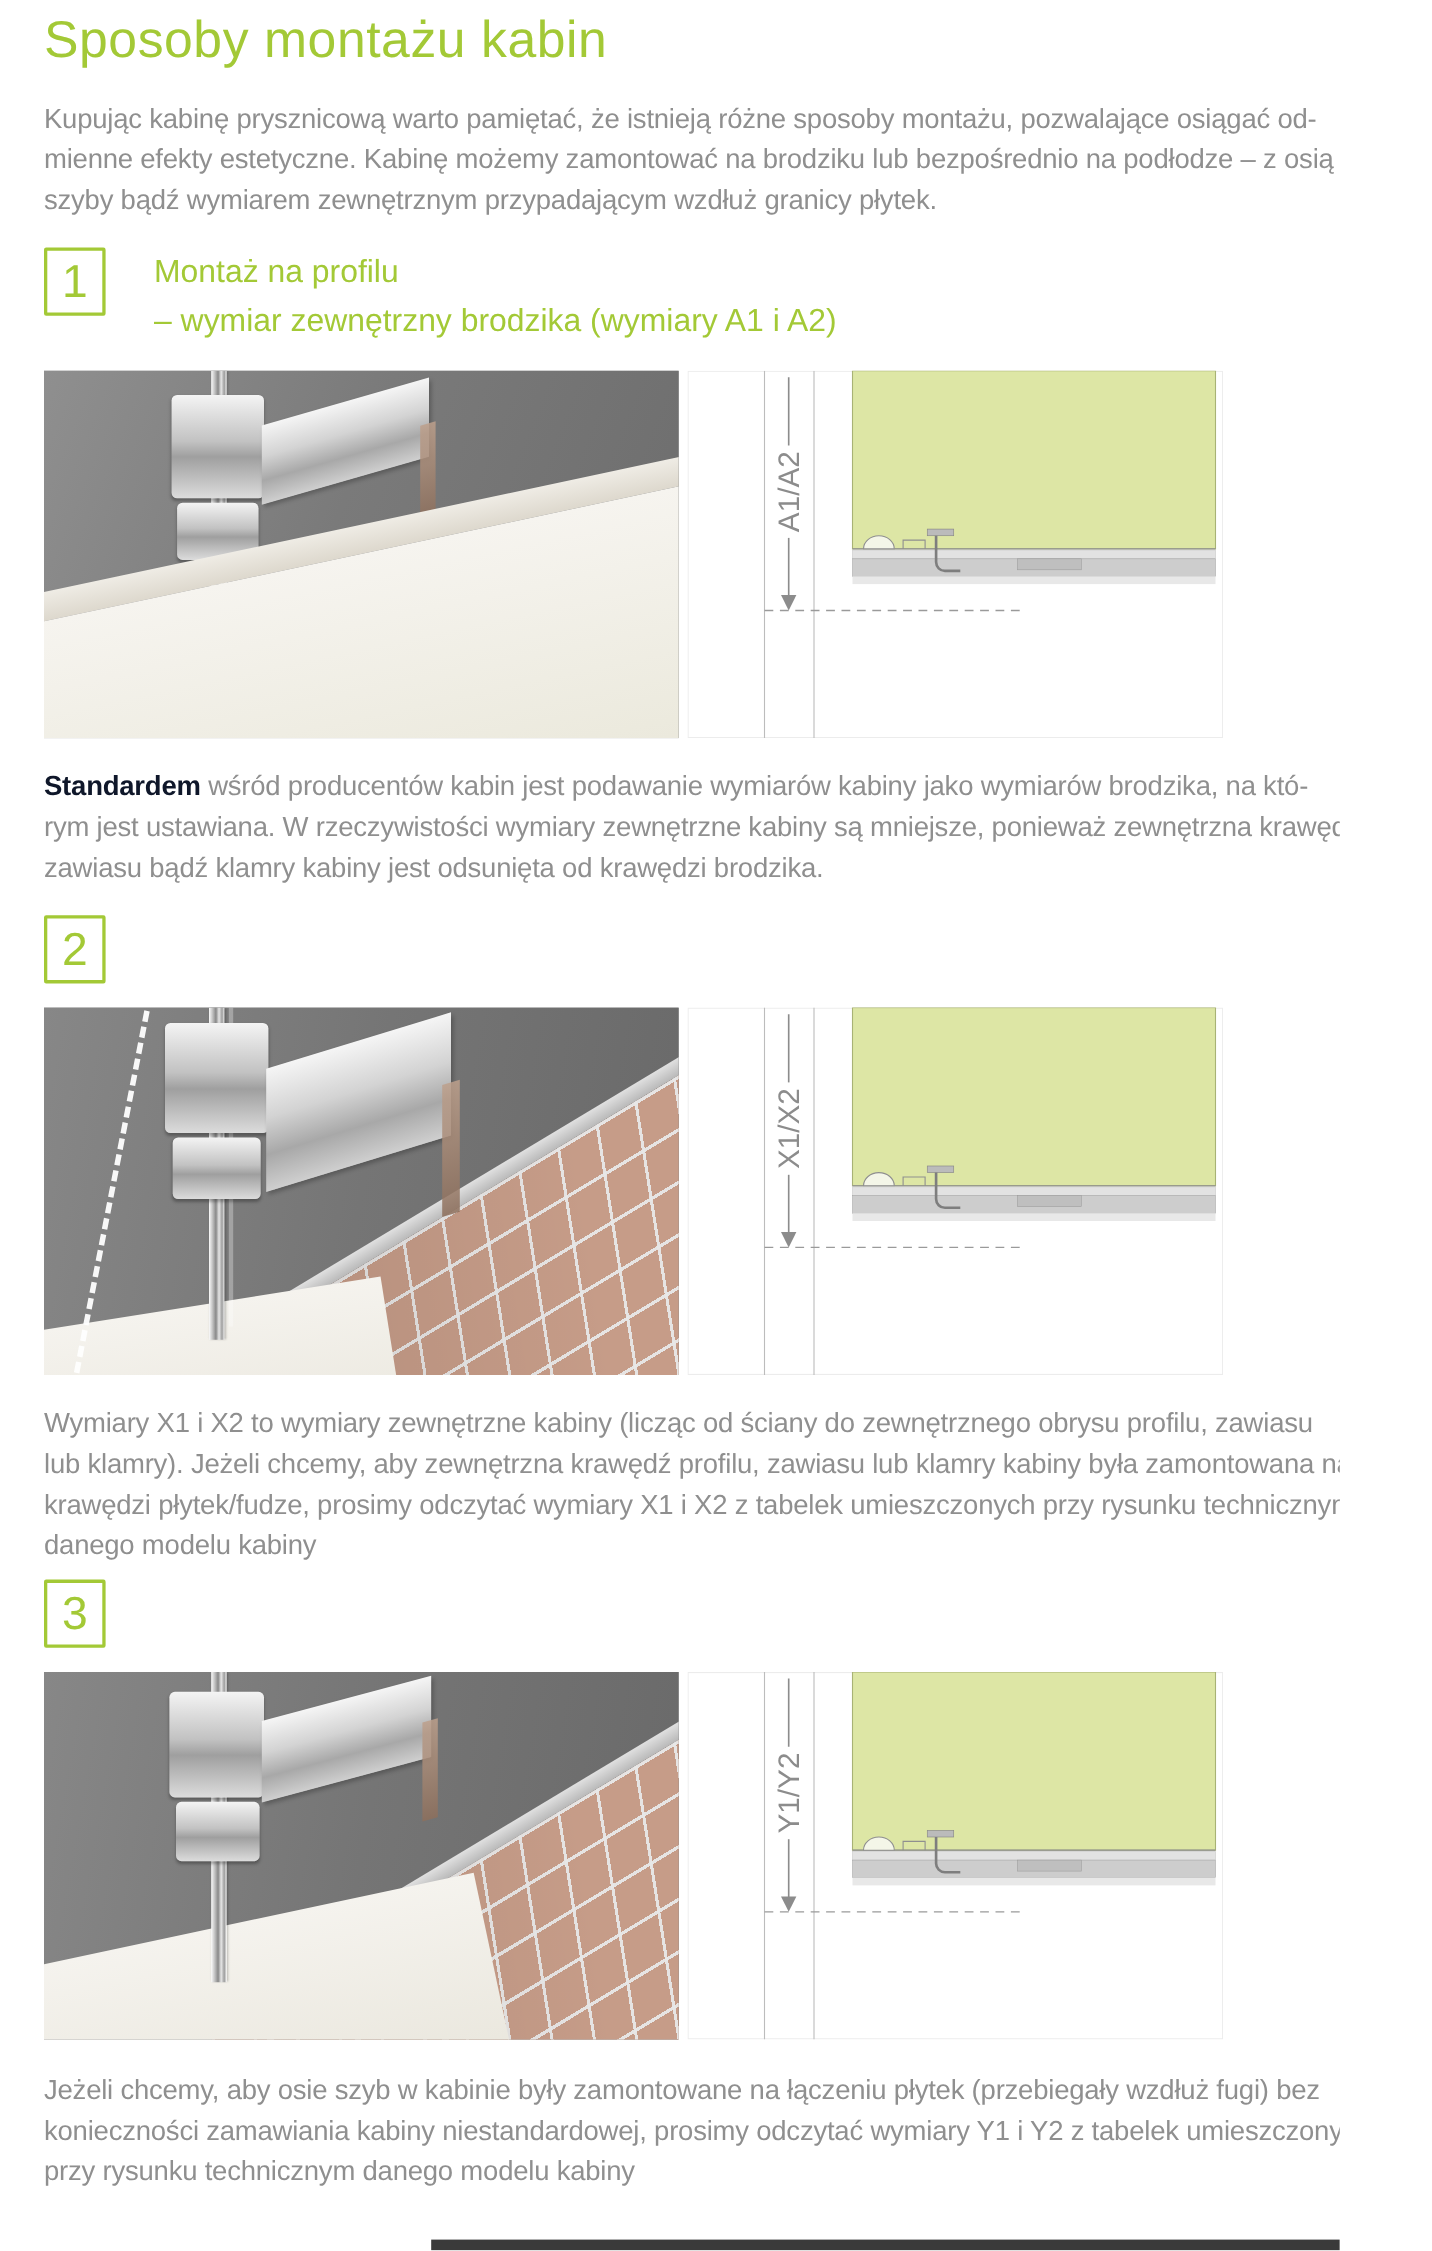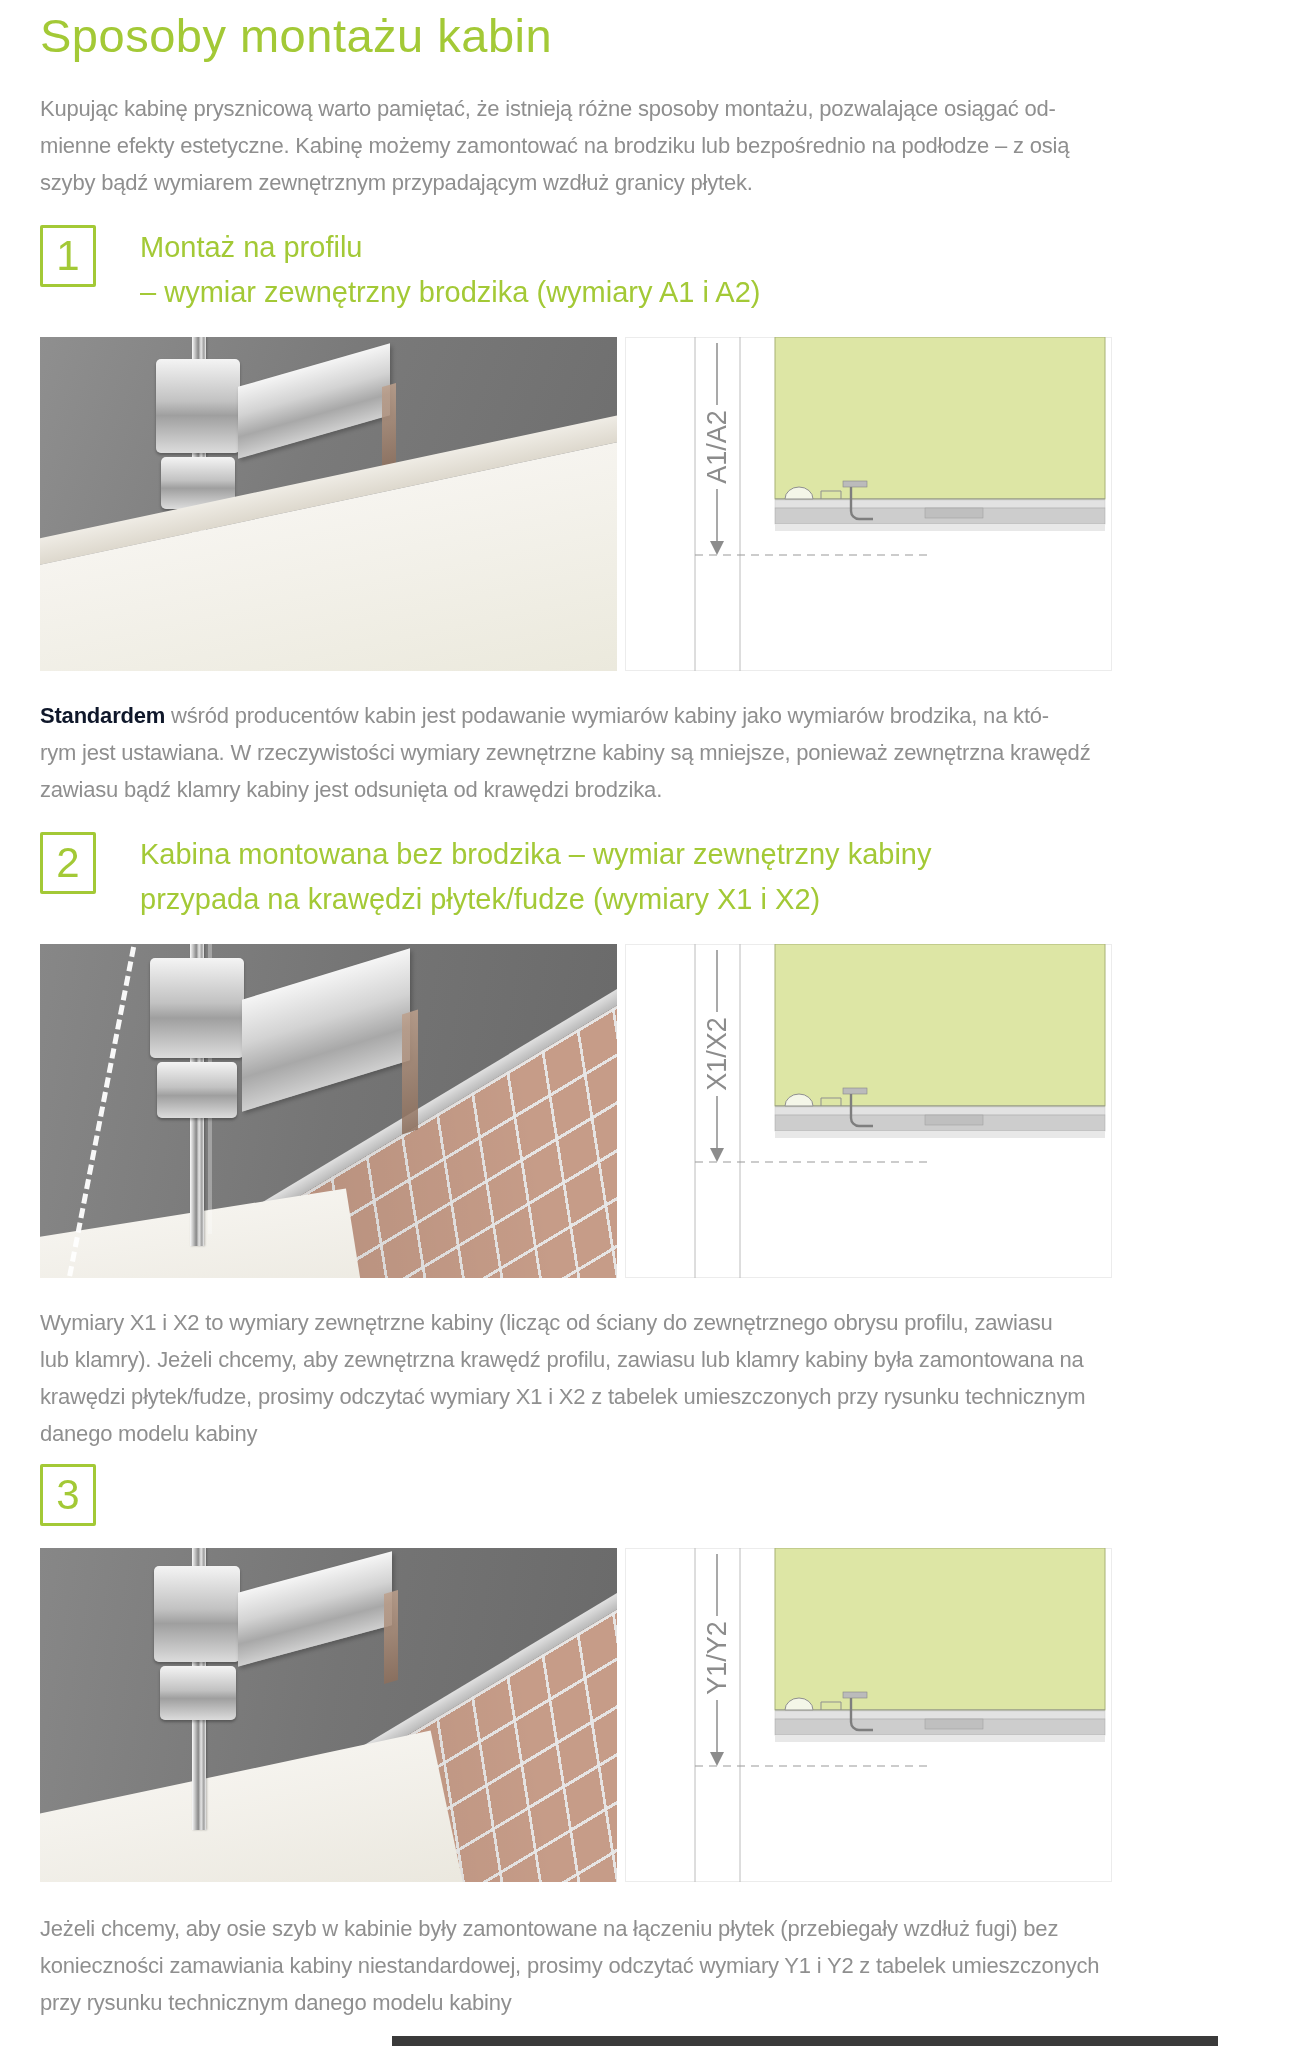--- a/index.html
+++ b/index.html
@@ -7,21 +7,21 @@
     position:relative; width:1218px; height:2046px; overflow:hidden;
     background:#ffffff; box-sizing:border-box; padding:8px 40px 0 40px;
     font-family:"Liberation Sans", sans-serif;
   }
   .title{
     margin:0; font-size:47px; line-height:56px; font-weight:400;
     color:#a3c936; letter-spacing:0.5px;
   }
   .para{
     margin:0; margin-top:26px; width:1240px;
-    font-size:22px; line-height:37px; color:#8f8f8f;
+    font-size:25px; line-height:37px; color:#8f8f8f;
     white-space:pre-line; letter-spacing:-0.2px;
   }
   .para b{color:#0f172a; font-weight:700;}
   .section-header{display:flex; align-items:flex-start; margin-top:24px;}
   .section-header.tight{margin-top:12px;}
   .num-box{
     width:56px; height:62px; border:3px solid #a3c936; border-radius:2px;
     display:flex; align-items:center; justify-content:center; flex:none;
     color:#a3c936; font-size:42px; line-height:1; box-sizing:border-box; background:#fff;
   }
@@ -131,22 +131,20 @@
   </div>
 
   <p class="para"><b>Standardem</b><span> wśród producentów kabin jest podawanie wymiarów kabiny jako wymiarów brodzika, na któ-
 rym jest ustawiana. W rzeczywistości wymiary zewnętrzne kabiny są mniejsze, ponieważ zewnętrzna krawędź
 zawiasu bądź klamry kabiny jest odsunięta od krawędzi brodzika.</span></p>
 
   <div class="section-header">
     <div class="num-box">
       <span>2</span>
     </div>
-    <h2 class="heading">Kabina montowana bez brodzika – wymiar zewnętrzny kabiny
-przypada na krawędzi płytek/fudze (wymiary X1 i X2)</h2>
   </div>
 
   <div class="figure-row">
     <div class="photo">
       <div class="wall b"></div>
       <div class="tiles">
         <div class="skirt"></div>
       </div>
       <div class="tray-corner" style="left:-20px; top:296px; width:330px; height:150px; transform:rotate(-9deg);"></div>
       <div class="hinge-bar" style="left:150px; top:0; height:302px;"></div>

